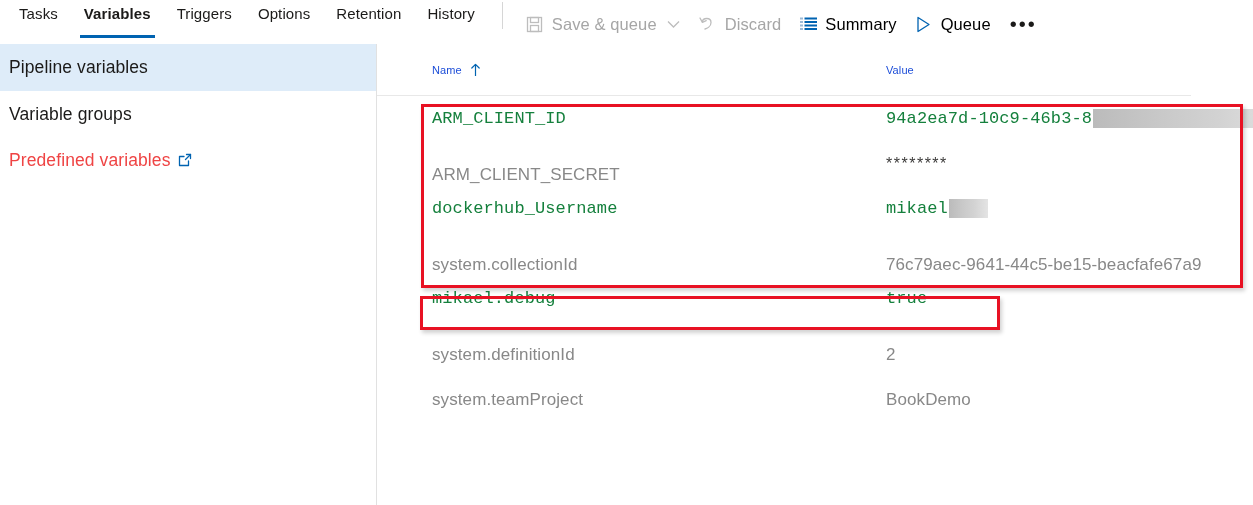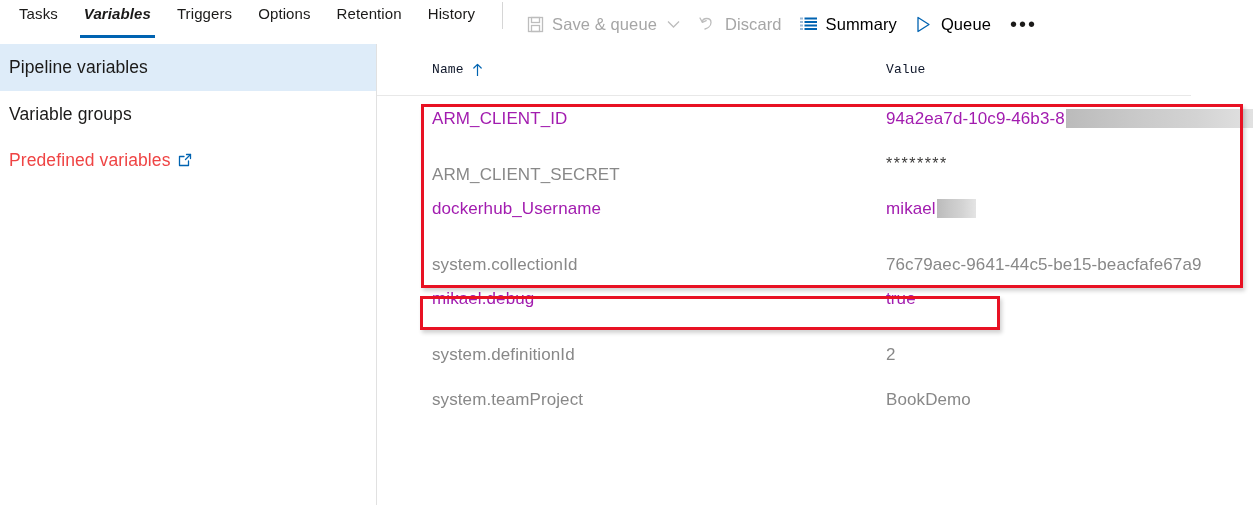--- a/index.html
+++ b/index.html
@@ -44,21 +44,20 @@
   .tab-label {
     font-size: 15px;
     line-height: 22px;
     color: #1b1a19;
     letter-spacing: 0.1px;
     white-space: nowrap;
     text-align: center;
   }
   .tab.selected .tab-label {
     font-weight: bold;
-    font-style: italic;
   }
   .tab.selected::after {
     content: "";
     position: absolute;
     left: 9px;
     right: 9px;
     top: 35px;
     height: 3px;
     background: #0063b1;
   }
@@ -169,26 +168,25 @@
     right: 0; bottom: 0;
   }
   .thead {
     height: 51px;
     border-bottom: 1px solid #e8e8e8;
     display: flex;
     align-items: center;
     position: relative;
   }
   .th {
-    font-size: 13px;
-    color: #0f172a;
-    letter-spacing: 0.1px;
-    display: flex;
-    align-items: center;
-    font-family: Liberation Mono, monospace;
+    font-size: 11px;
+    color: #1d4ed8;
+    letter-spacing: 0.1px;
+    display: flex;
+    align-items: center;
   }
   .th-name { position: absolute; left: 55px; }
   .th-value { position: absolute; left: 509px; }
   .sort-arrow {
     margin-left: 8px;
     display: inline-flex;
     color: #0063b1;
   }
 
   .row {
@@ -206,21 +204,21 @@
   }
   .cell-value {
     position: absolute;
     left: 509px;
     font-size: 17px;
     letter-spacing: 0.1px;
     white-space: nowrap;
     display: flex;
     align-items: center;
   }
-  .dark { color: #a21caf; }
+  .dark { color: #15803d; font-family: Liberation Mono, monospace; }
   .muted { color: #888888; margin-top: 23px; }
   .secret {
     letter-spacing: 1.5px;
     font-size: 16px;
     color: #3b3a39;
   }
 
   .redact {
     display: inline-block;
     height: 19px;

